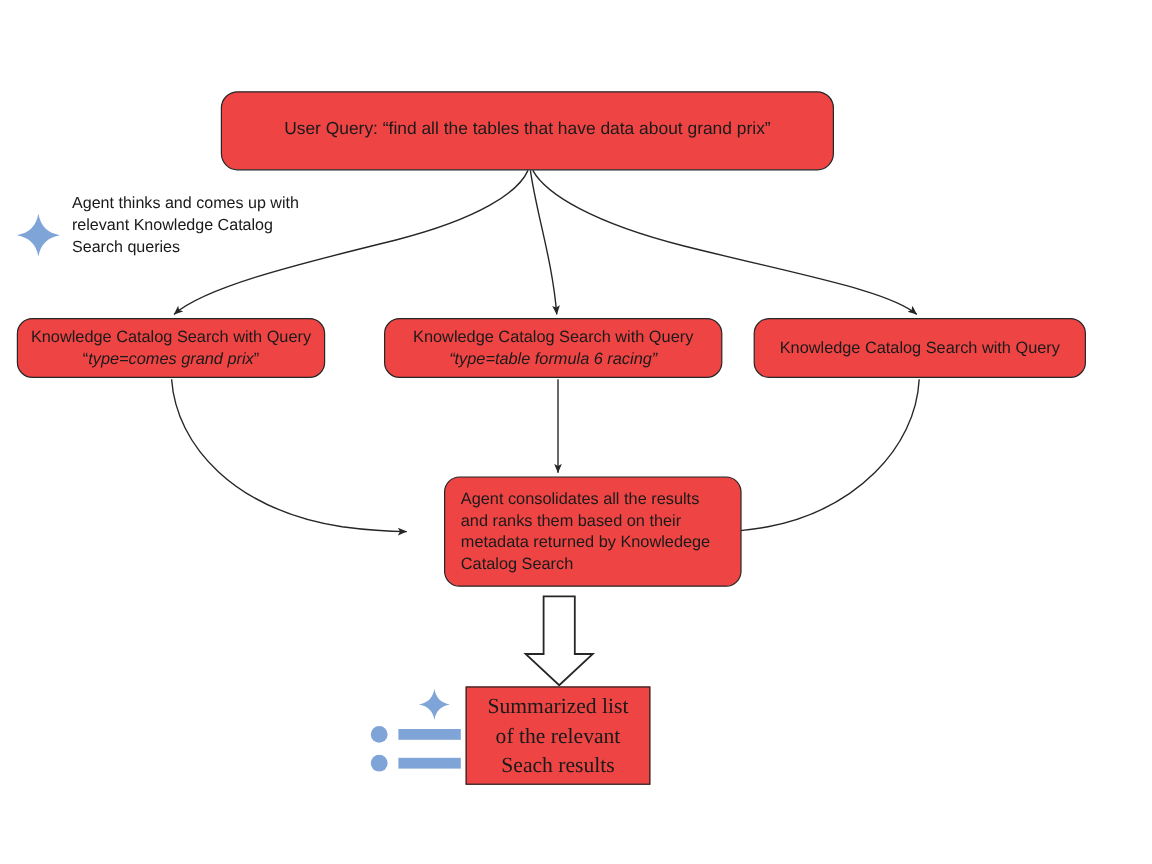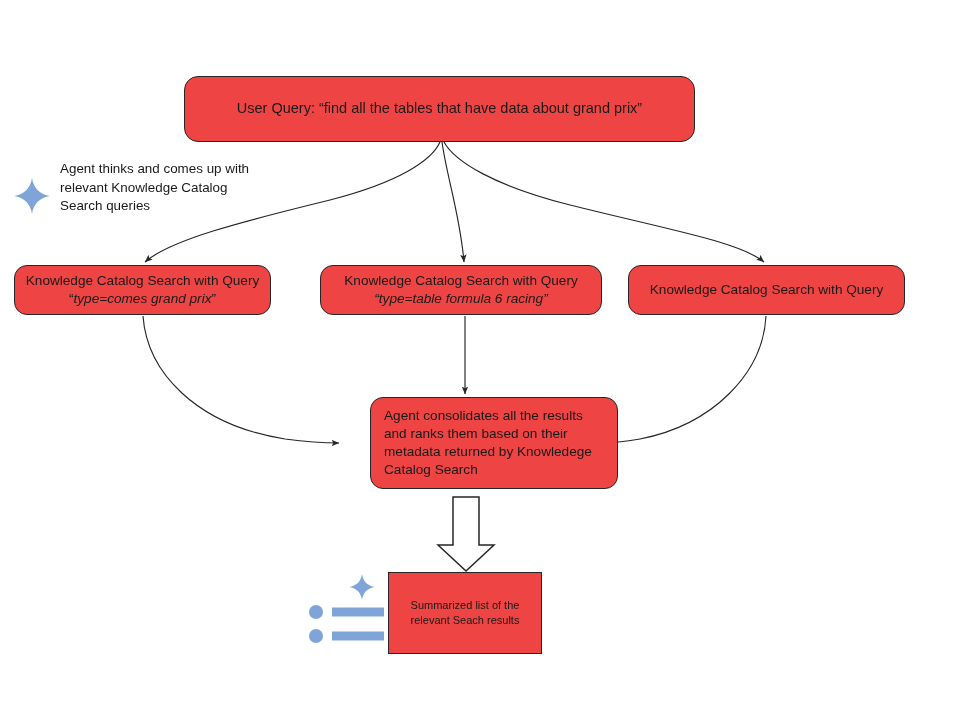--- a/index.html
+++ b/index.html
@@ -99,22 +99,23 @@
     left: 388px;
     top: 572px;
     width: 154px;
     height: 82px;
     border-radius: 0;
     border-width: 1.5px;
     padding: 0 8px;
   }
   #node-summary .txt {
     text-align: center;
-    font-size: 11px;
+    font-size: 18px;
     line-height: 1.36;
+    font-family: Liberation Serif, serif;
   }
 
   
   #annot-agent-thinks {
     position: absolute;
     left: 12px;
     top: 160px;
     width: 250px;
     display: flex;
     align-items: flex-end;

